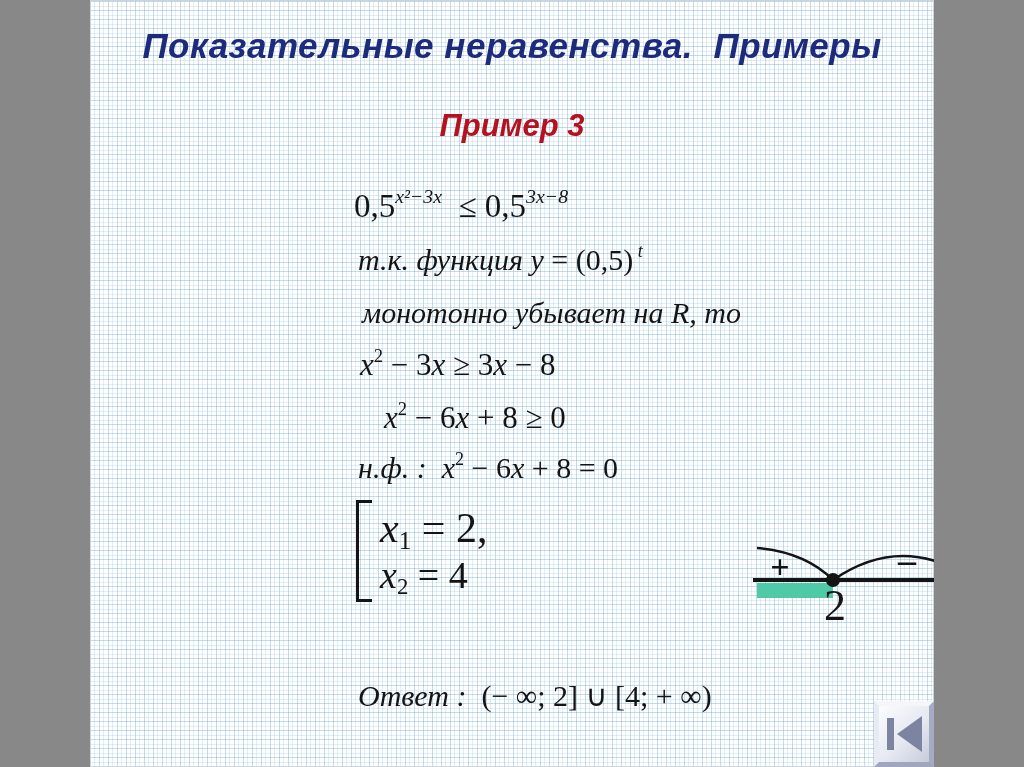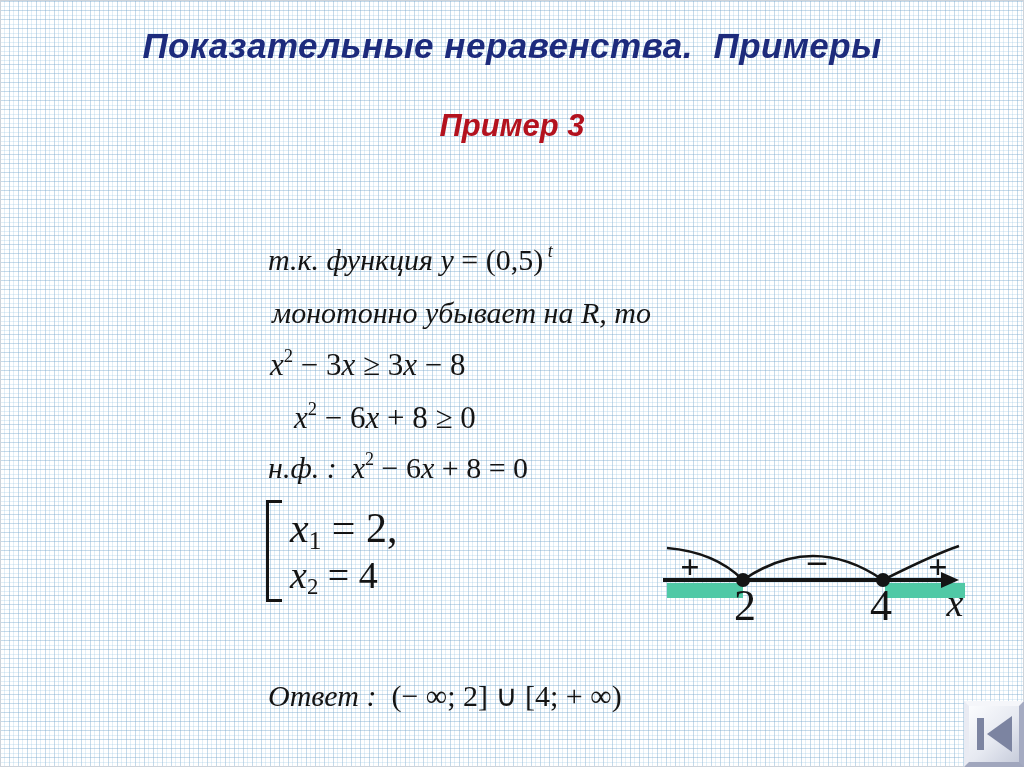--- a/index.html
+++ b/index.html
@@ -1,18 +1,18 @@
 <!DOCTYPE html>
 <html><head>
 <meta charset="utf-8">
 <style>
   html,body{margin:0;padding:0;background:#888;}
   .slide{
     position:relative;
-    width:1024px;height:767px;
+    width:844px;height:767px;
     margin:0 auto;
     overflow:hidden;
     background-color:#ffffff;
     background-image:
       repeating-linear-gradient(0deg,
         rgba(120,168,205,0.42) 0px, rgba(120,168,205,0.42) 1px,
         transparent 1px, transparent 4px,
         rgba(150,195,225,0.28) 4px, rgba(150,195,225,0.28) 5px,
         transparent 5px, transparent 9px),
       repeating-linear-gradient(90deg,
@@ -84,20 +84,21 @@
   }
 </style>
 </head>
 <body>
 
 <div class="slide">
 
   <div class="title">Показательные неравенства.  Примеры</div>
   <div class="subtitle">Пример 3</div>
 
+  <div class="mline" style="left:264px; top:188px; font-size:33px;"><span class="m-n">0,5</span><span class="m-supi">x²−3x</span><span class="m-n">  ≤ </span><span class="m-n">0,5</span><span class="m-supi">3x−8</span></div>
 
   <div class="mline" style="left:268px; top:243px;"><span class="m-i">т.к. функция y </span><span class="m-n">= </span><span class="m-n">(0,5)</span><span class="m-supi"> t</span></div>
 
   <div class="mline" style="left:272px; top:296px;"><span class="m-i">монотонно убывает на R, то</span></div>
 
   <div class="mline" style="left:270px; top:347px; font-size:31px;"><span class="m-i">x</span><span class="m-sup">2</span><span class="m-n"> − 3</span><span class="m-i">x</span><span class="m-n"> ≥ 3</span><span class="m-i">x</span><span class="m-n"> − 8</span></div>
 
   <div class="mline" style="left:270px; top:400px; font-size:31px;padding-left:24px;"><span class="m-i">x</span><span class="m-sup">2</span><span class="m-n"> − 6</span><span class="m-i">x</span><span class="m-n"> + 8 ≥ 0</span></div>
 
   <div class="mline" style="left:268px; top:451px;"><span class="m-i">н.ф. :  </span><span class="m-i">x</span><span class="m-sup">2</span><span class="m-n"> − 6</span><span class="m-i">x</span><span class="m-n"> + 8 = 0</span></div>

